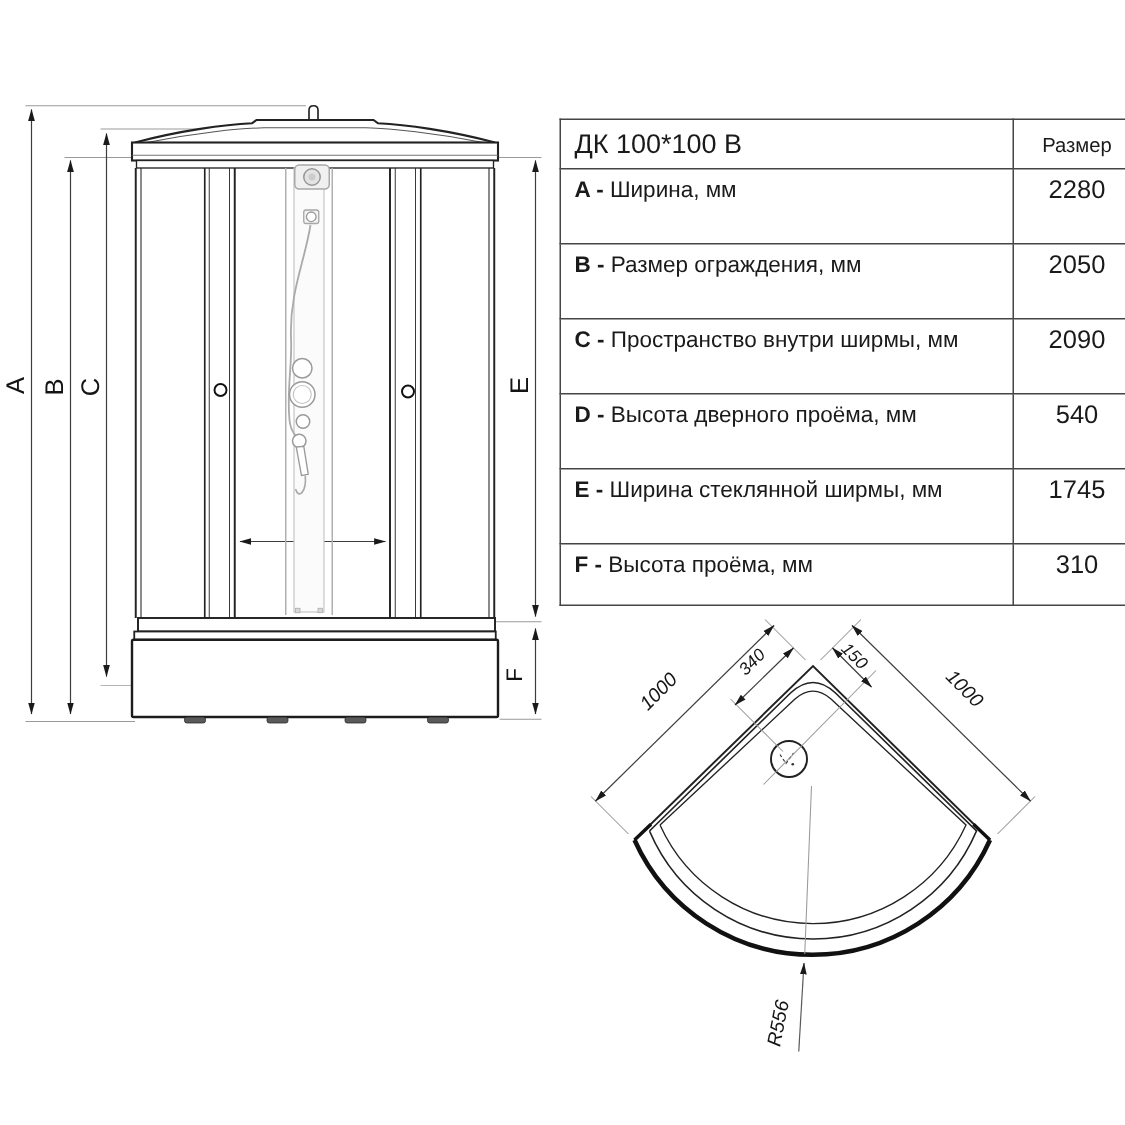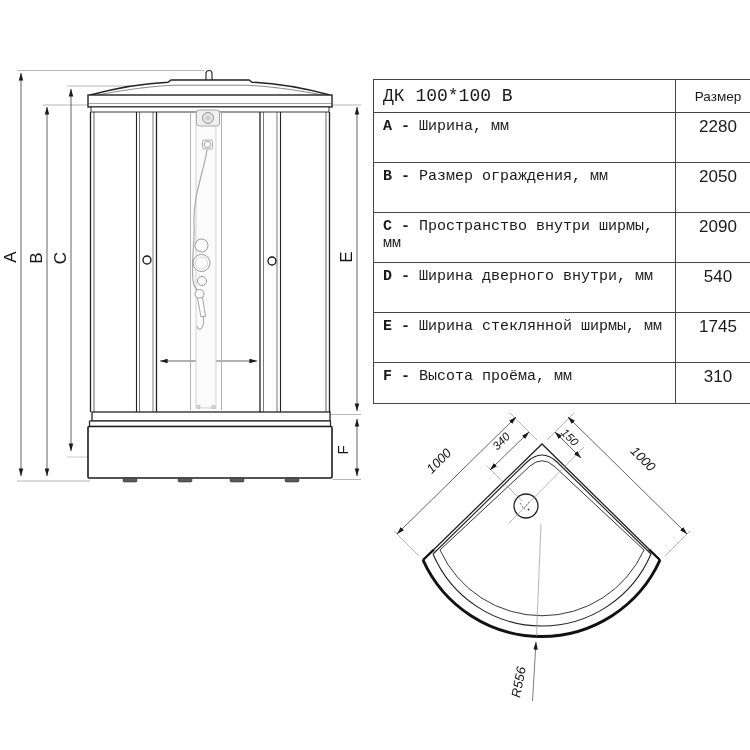--- a/index.html
+++ b/index.html
@@ -10,21 +10,21 @@
   svg.topview{left:385px;top:405px;}
   svg text{font-family:"Liberation Sans",sans-serif;fill:#141414;}
   .dimletter{font-size:17px;}
   .dimletter-sm{font-size:15px;}
   .iso{font-style:italic;font-size:13px;}
   .iso-sm{font-style:italic;font-size:11.5px;}
 
   table.spec{position:absolute;left:373px;top:79px;width:366px;border-collapse:collapse;
              table-layout:fixed;background:#fff;}
   table.spec td{border:1px solid #454545;overflow:hidden;}
-  td.lbl{width:286px;font-size:15px;padding:5px 6px 0 9px;vertical-align:top;font-family:Liberation Mono, monospace;}
+  td.lbl{width:286px;font-size:15px;padding:5px 6px 0 9px;vertical-align:top;}
   td.val{width:80px;font-size:17px;text-align:center;padding:4px 2px 0 2px;vertical-align:top;}
   tr.hdr{height:33px;}
   tr.hdr td{vertical-align:middle;}
   td.model{font-size:18px;padding:0 6px 0 9px;}
   td.sizecol{font-size:13.5px;text-align:center;padding:0 2px;}
   tr.row{height:50px;}
   tr.row-last{height:41px;}
   .b{font-weight:bold;}
 </style>
 </head>
@@ -140,21 +140,21 @@
       </tr>
       <tr class="row">
         <td class="lbl"><span class="b">B -</span><span> Размер ограждения, мм</span></td>
         <td class="val">2050</td>
       </tr>
       <tr class="row">
         <td class="lbl"><span class="b">C -</span><span> Пространство внутри ширмы, мм</span></td>
         <td class="val">2090</td>
       </tr>
       <tr class="row">
-        <td class="lbl"><span class="b">D -</span><span> Ширина дверного внутри, мм</span></td>
+        <td class="lbl"><span class="b">D -</span><span> Высота дверного проёма, мм</span></td>
         <td class="val">540</td>
       </tr>
       <tr class="row">
         <td class="lbl"><span class="b">E -</span><span> Ширина стеклянной ширмы, мм</span></td>
         <td class="val">1745</td>
       </tr>
       <tr class="row-last">
         <td class="lbl"><span class="b">F -</span><span> Высота проёма, мм</span></td>
         <td class="val">310</td>
       </tr>

